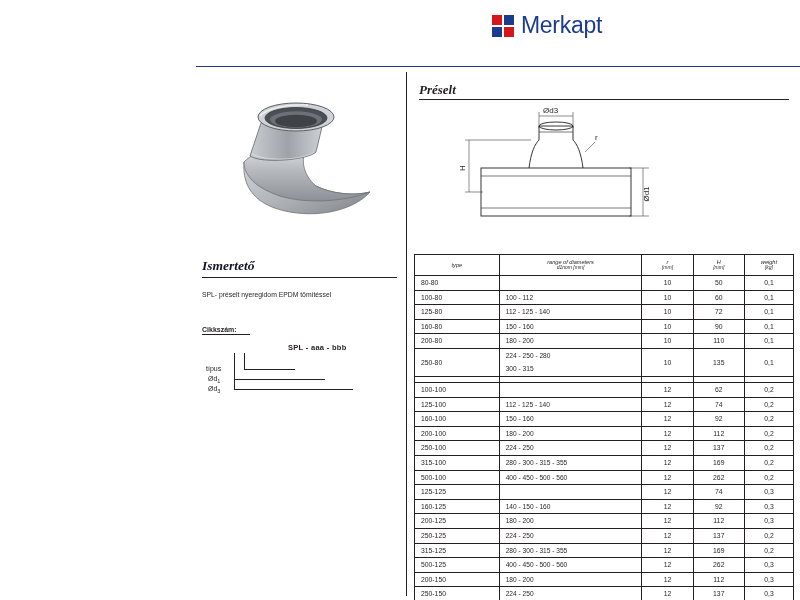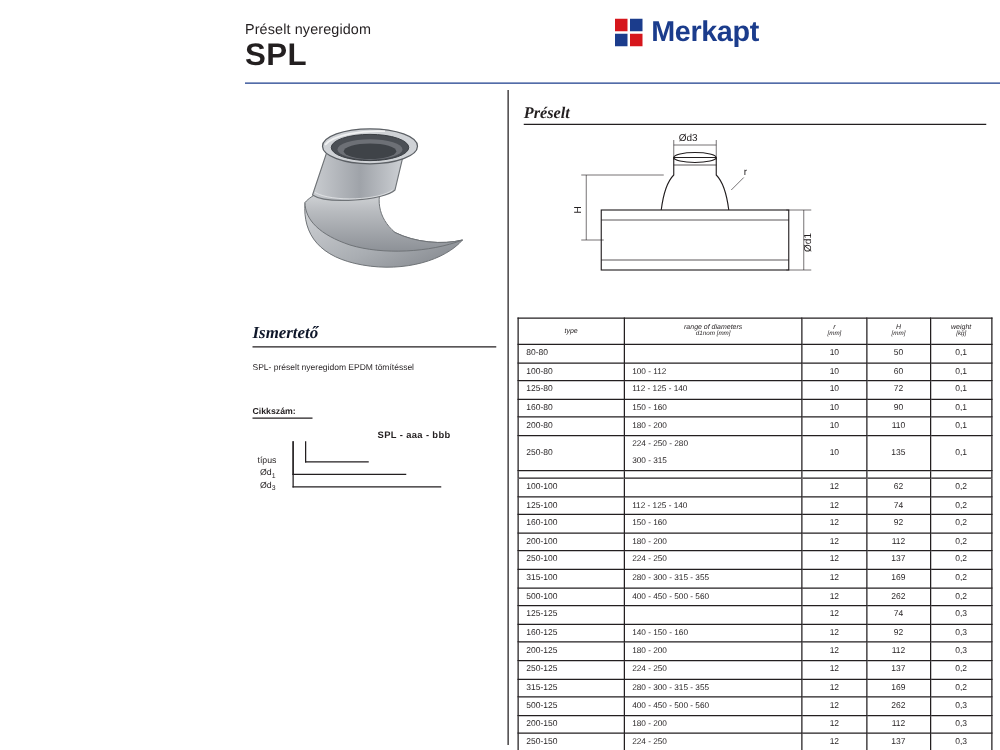--- a/index.html
+++ b/index.html
@@ -63,21 +63,21 @@
   }
   .brand-mark i {
     display: block;
     background: #d6161c;
   }
   .brand-mark i.b {
     background: #1b3c8c;
   }
   .brand-name {
     font-size: 23px;
-    font-weight: bold;
+    font-weight: normal;
     color: #1b3c8c;
     letter-spacing: -0.3px;
     line-height: 1;
   }
   .header-rule {
     position: absolute;
     left: 196px;
     top: 66px;
     width: 604px;
     height: 1px;
@@ -136,21 +136,20 @@
     margin-top: 8px;
     height: 58px;
     font-size: 7.5px;
   }
   .code-line {
     position: absolute;
     left: 86px;
     top: 0;
     font-weight: bold;
     letter-spacing: 0.3px;
-    margin-left: 14px;
   }
   .leader {
     position: absolute;
     border-left: 1px solid #231f20;
     border-bottom: 1px solid #231f20;
   }
   .lbl {
     position: absolute;
     font-size: 7px;
   }
@@ -252,24 +251,20 @@
     height: 5px;
   }
   .dbl-range { line-height: 1.05; }
 </style>
 </head>
 <body>
 
 <div class="page">
 
   <div class="header">
-    <div class="header-title-block">
-      <div class="header-subtitle">Préselt nyeregidom</div>
-      <div class="header-title">SPL</div>
-    </div>
     <div class="brand">
       <div class="brand-mark">
         <i></i>
           <i class="b"></i>
           <i class="b"></i>
           <i></i>
       </div>
       <div class="brand-name">Merkapt</div>
     </div>
     <div class="header-rule"></div>

